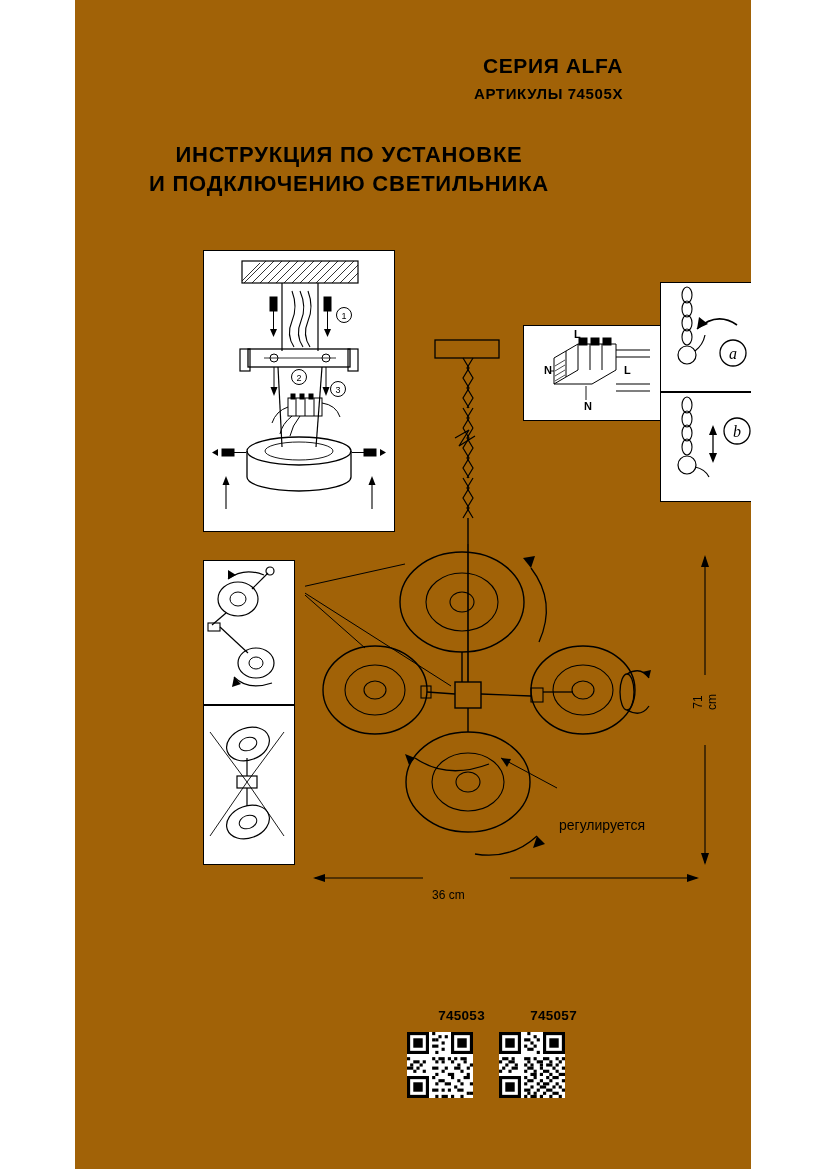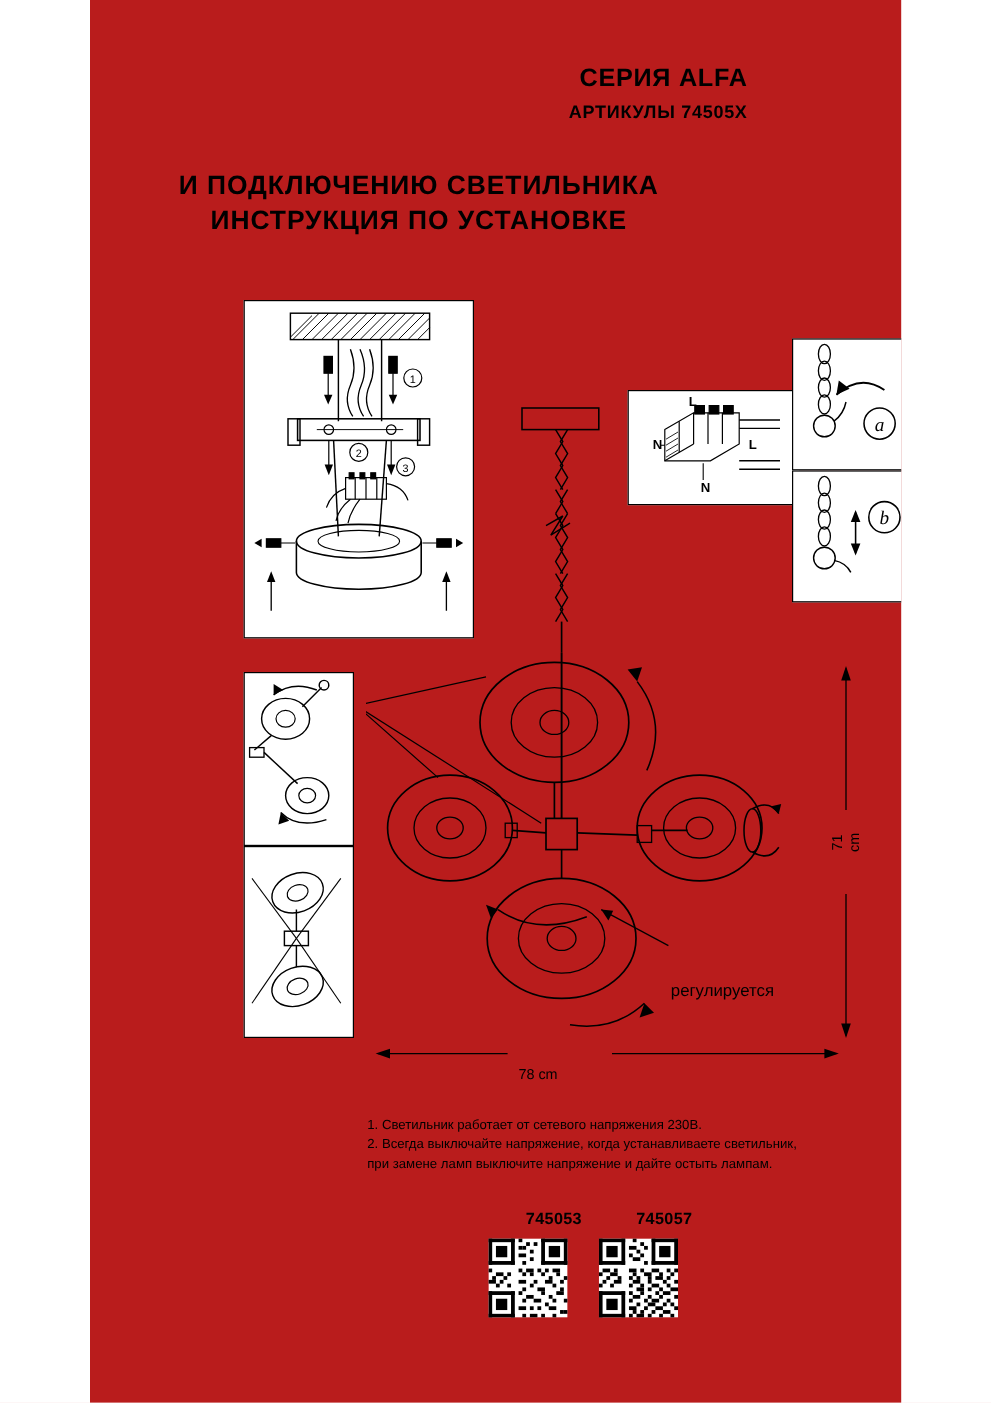--- a/index.html
+++ b/index.html
@@ -9,21 +9,21 @@
   }
   body {
     font-family: "Liberation Sans", sans-serif;
     color: #000000;
   }
   #page {
     position: relative;
     width: 676px;
     height: 1169px;
     margin: 0 auto;
-    background: #b91c1c;
+    background: #a16207;
     overflow: hidden;
   }
   .hdr-series {
     position: absolute;
     right: 128px;
     top: 54px;
     font-size: 21px;
     font-weight: bold;
     letter-spacing: 0.6px;
     white-space: nowrap;
@@ -125,22 +125,22 @@
   }
 </style>
 </head>
 <body>
 
 <div id="page">
 
   <div class="hdr-series">СЕРИЯ ALFA</div>
   <div class="hdr-art">АРТИКУЛЫ 74505X</div>
   <div class="hdr-title">
+    <span>ИНСТРУКЦИЯ ПО УСТАНОВКЕ</span>
     <span>И ПОДКЛЮЧЕНИЮ СВЕТИЛЬНИКА</span>
-    <span>ИНСТРУКЦИЯ ПО УСТАНОВКЕ</span>
   </div>
 
   <div class="panel" id="panel-ceiling">
     <svg width="189" height="279" viewBox="0 0 189 279">
 
       <rect class="ln" x="38" y="10" width="116" height="22" stroke-width="1.2" fill="none"></rect>
       <g stroke="#000" stroke-width="0.8">
         <line x1="40" y1="32" x2="62" y2="10"></line>
         <line x1="48" y1="32" x2="70" y2="10"></line>
         <line x1="56" y1="32" x2="78" y2="10"></line>
@@ -457,29 +457,24 @@
     <path d="M26,308 l4,12 l4,-12 z" fill="#000"></path>
   </svg>
   <div class="dim-label" id="dim-h-label">71 cm</div>
 
   <svg style="position:absolute; left:230px; top:862px;" width="400" height="30" viewBox="0 0 400 30">
     <line class="ln" x1="10" y1="16" x2="118" y2="16" stroke-width="1.1"></line>
     <line class="ln" x1="205" y1="16" x2="392" y2="16" stroke-width="1.1"></line>
     <path d="M20,12 l-12,4 l12,4 z" fill="#000"></path>
     <path d="M382,12 l12,4 l-12,4 z" fill="#000"></path>
   </svg>
-  <div class="dim-label" id="dim-w-label">78 cm</div>
+  <div class="dim-label" id="dim-w-label">36 cm</div>
 
   <div class="dim-label" id="adj-label">регулируется</div>
 
-  <div class="notes">
-    <div>1. Светильник работает от сетевого напряжения 230В.</div>
-    <div>2. Всегда выключайте напряжение, когда устанавливаете светильник,</div>
-    <div>при замене ламп выключите напряжение и дайте остыть лампам.</div>
-  </div>
 
   <div class="code-wrap" id="code1">
     <div class="code-num">745053</div>
     <svg class="qr" viewBox="0 0 21 21">
       <rect width="21" height="21" fill="#fff"></rect>
       <g fill="#000">
         <rect x="0" y="0" width="7" height="1"></rect>
           <rect x="0" y="6" width="7" height="1"></rect>
         <rect x="0" y="0" width="1" height="7"></rect>
           <rect x="6" y="0" width="1" height="7"></rect>

